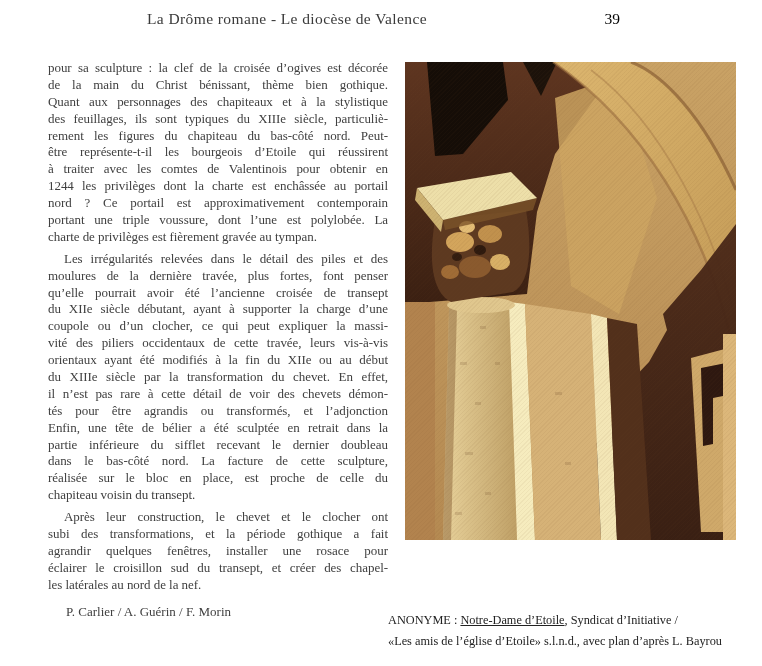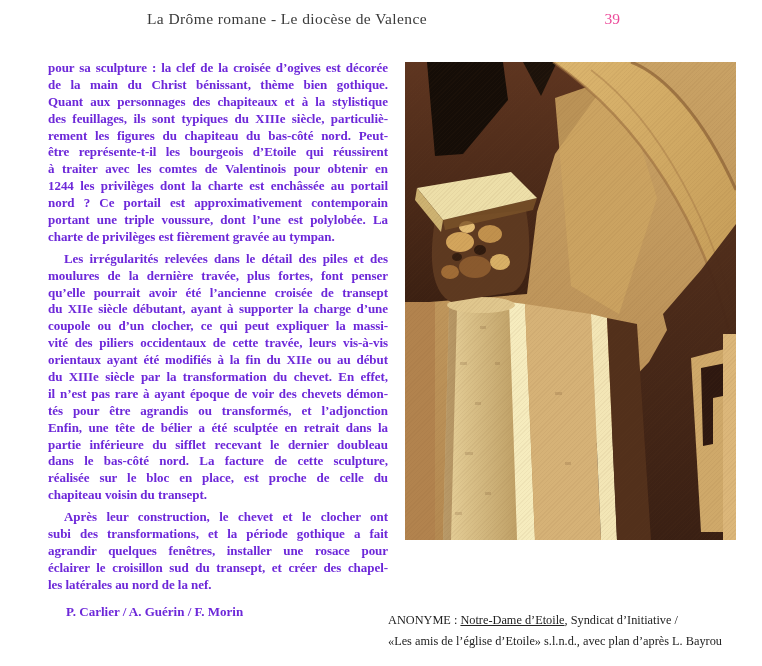--- a/index.html
+++ b/index.html
@@ -18,26 +18,26 @@
     margin:0 auto;
   }
   
   .hdr{position:absolute;top:10px;left:0;width:634px;height:24px;}
   .hdr-title{
     position:absolute;left:0;right:60px;text-align:center;
     font-size:15.5px;letter-spacing:.4px;color:#3a3a3a;
   }
   .hdr-num{
     position:absolute;right:14px;top:0;
-    font-size:15.5px;color:#ec4899;margin-left:28px;
+    font-size:15.5px;color:#000000;margin-left:28px;
   }
   
   .textcol{
     position:absolute;left:48px;top:60px;width:340px;
-    font-size:13px;line-height:16.9px;color:#6d28d9;font-weight:bold;
+    font-size:13px;line-height:16.9px;color:#404040;
   }
   .para{margin-top:5px;}
   .para:first-child{margin-top:0;}
   .line{
     text-align:justify;text-align-last:justify;
     height:16.9px;overflow:hidden;white-space:normal;
     letter-spacing:-0.05px;
   }
   .line.last{text-align-last:left;}
   .line.first-indent{text-indent:16px;}
@@ -86,21 +86,21 @@
         </div>
         <div class="para">
           <div class="line first-indent">Les irrégularités relevées dans le détail des piles et des</div>
           <div class="line">moulures de la dernière travée, plus fortes, font penser</div>
           <div class="line">qu’elle pourrait avoir été l’ancienne croisée de transept</div>
           <div class="line">du XIIe siècle débutant, ayant à supporter la charge d’une</div>
           <div class="line">coupole ou d’un clocher, ce qui peut expliquer la massi-</div>
           <div class="line">vité des piliers occidentaux de cette travée, leurs vis-à-vis</div>
           <div class="line">orientaux ayant été modifiés à la fin du XIIe ou au début</div>
           <div class="line">du XIIIe siècle par la transformation du chevet. En effet,</div>
-          <div class="line">il n’est pas rare à ayant époque de voir des chevets démon-</div>
+          <div class="line">il n’est pas rare à cette détail de voir des chevets démon-</div>
           <div class="line">tés pour être agrandis ou transformés, et l’adjonction</div>
           <div class="line">Enfin, une tête de bélier a été sculptée en retrait dans la</div>
           <div class="line">partie inférieure du sifflet recevant le dernier doubleau</div>
           <div class="line">dans le bas-côté nord. La facture de cette sculpture,</div>
           <div class="line">réalisée sur le bloc en place, est proche de celle du</div>
           <div class="line last">chapiteau voisin du transept.</div>
         </div>
         <div class="para">
           <div class="line first-indent">Après leur construction, le chevet et le clocher ont</div>
           <div class="line">subi des transformations, et la période gothique a fait</div>

